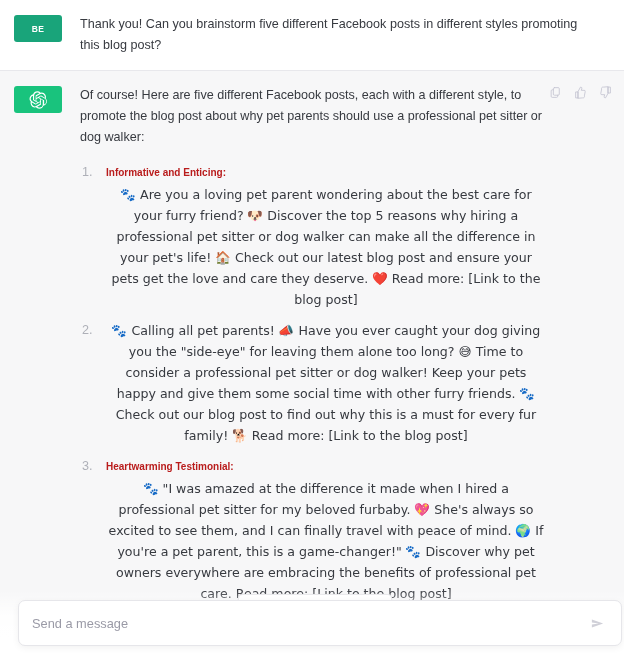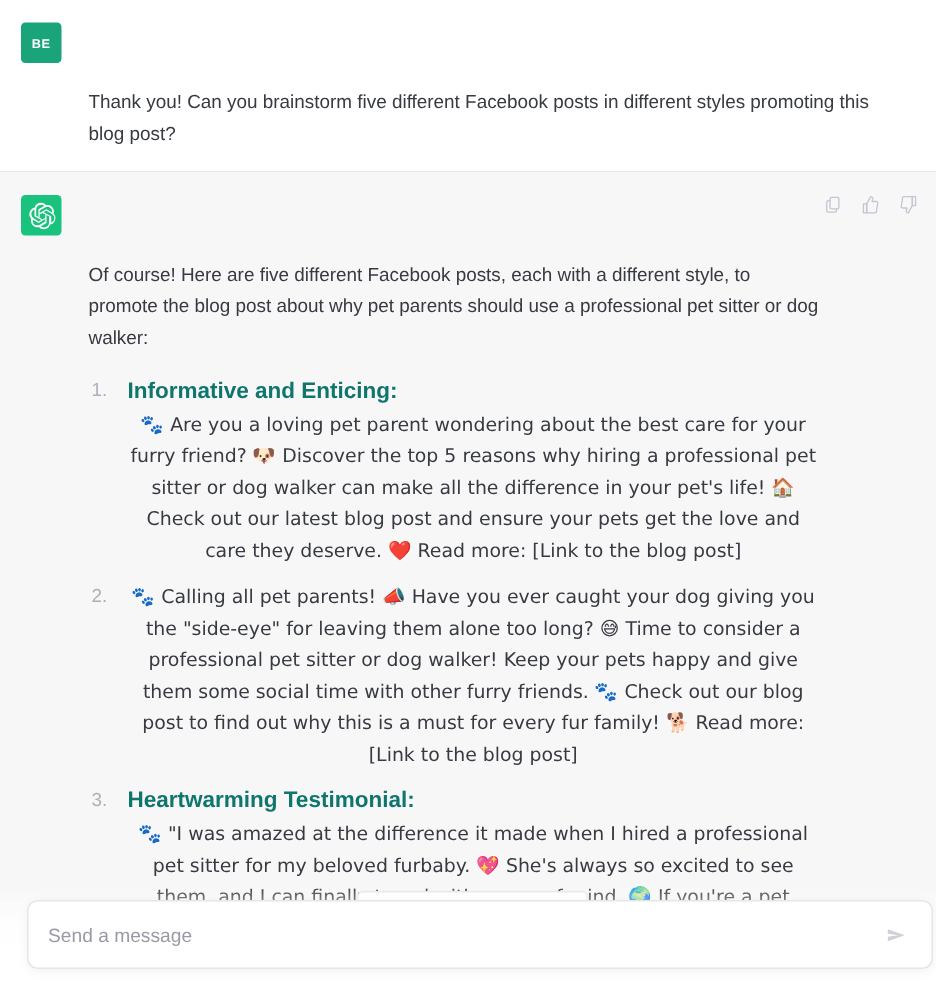--- a/index.html
+++ b/index.html
@@ -38,21 +38,21 @@
     border-bottom: 1px solid #e8e8ec;
   }
 
   .msg-assistant {
     background: #f7f7f8;
     border-bottom: 1px solid #e8e8ec;
     padding-bottom: 0;
   }
 
   .avatar {
-    width: 27px;
+    width: 48px;
     height: 27px;
     min-width: 27px;
     border-radius: 3px;
     display: flex;
     align-items: center;
     justify-content: center;
     margin-top: 1px;
   }
 
   .avatar-user {
@@ -69,21 +69,20 @@
   .avatar-assistant svg { width: 20px; height: 20px; display: block; }
 
   .msg-body {
     margin-left: 18px;
     flex: 1;
     color: #373a40;
     font-size: 12.6px;
     line-height: 21px;
     min-width: 0;
     padding-right: 8px;
-    margin-top: 44px;
   }
 
   .msg-assistant .msg-body { padding-right: 62px; }
 
   .para { margin: 0; }
 
   
   .actions {
     position: absolute;
     top: 15px;
@@ -119,22 +118,22 @@
     content: counter(item) ".";
     position: absolute;
     left: -24px;
     top: 0;
     color: #aeb0b8;
     font-size: 12.6px;
     line-height: 21px;
   }
   .item-title {
     font-weight: bold;
-    color: #0f766e;
-    font-size: 15px;
+    color: #b91c1c;
+    font-size: 10px;
     line-height: 21px;
   }
   .item-text {
     font-size: 12.6px;
     line-height: 21px;
     color: #373a40;
     margin-top: 1px;
     text-align: center;
   }
   .emoji { font-family: "DejaVu Sans", sans-serif; }

